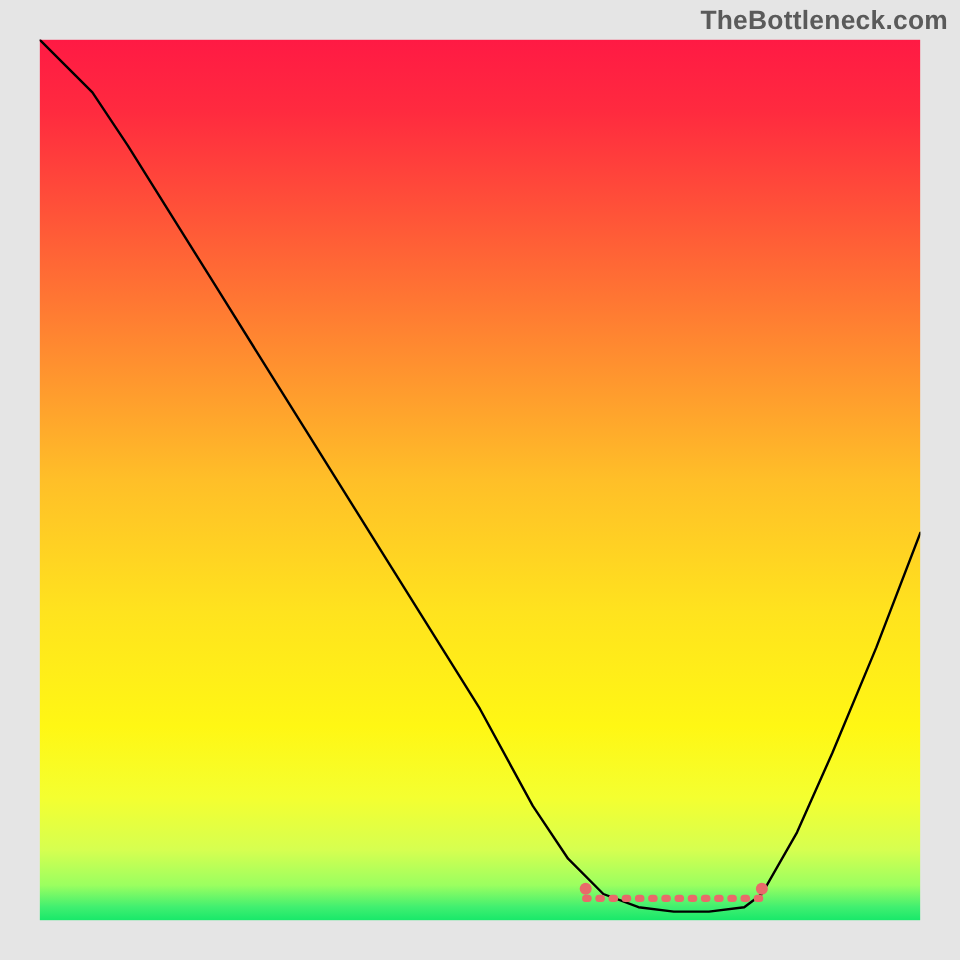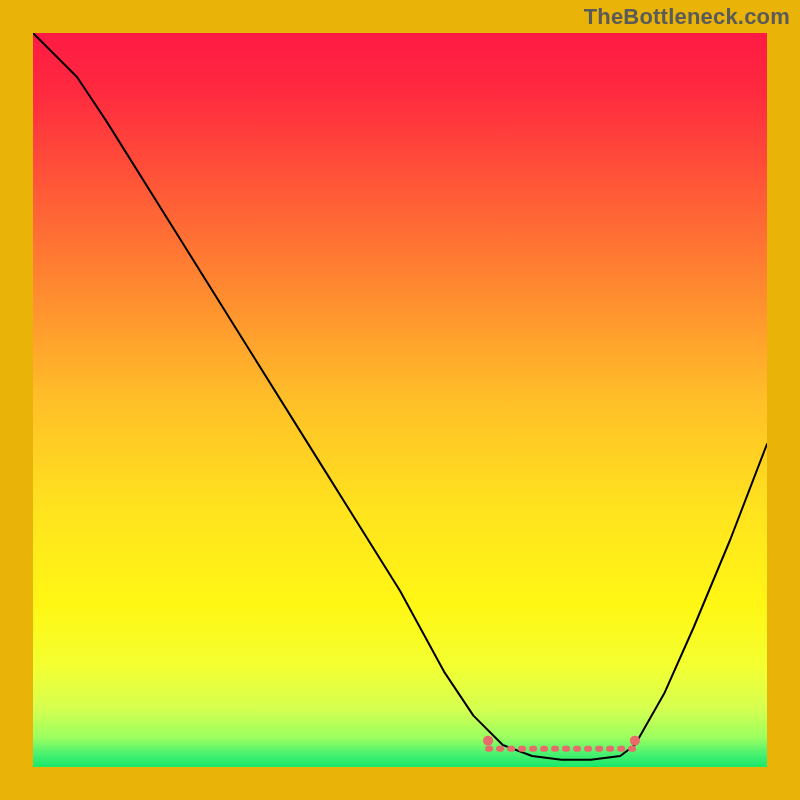--- a/index.html
+++ b/index.html
@@ -7,21 +7,21 @@
     padding: 0;
     width: 800px;
     height: 800px;
     background: #000;
     overflow: hidden;
   }
   .wrap {
     position: relative;
     width: 800px;
     height: 800px;
-    background: #eab308;
+    background: #e5e5e5;
   }
   .watermark {
     position: absolute;
     top: 4px;
     right: 10px;
     font-family: Arial, Helvetica, sans-serif;
     font-size: 22px;
     font-weight: 600;
     color: #5a5a5a;
     letter-spacing: 0.2px;

